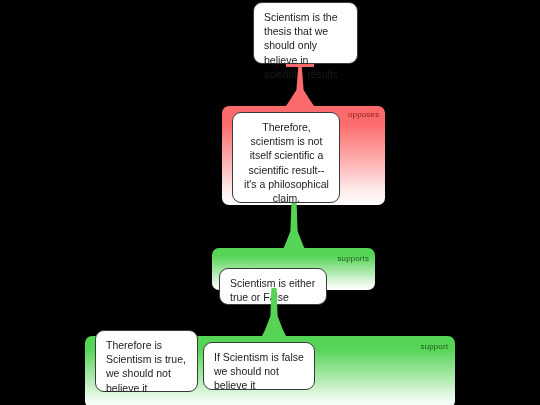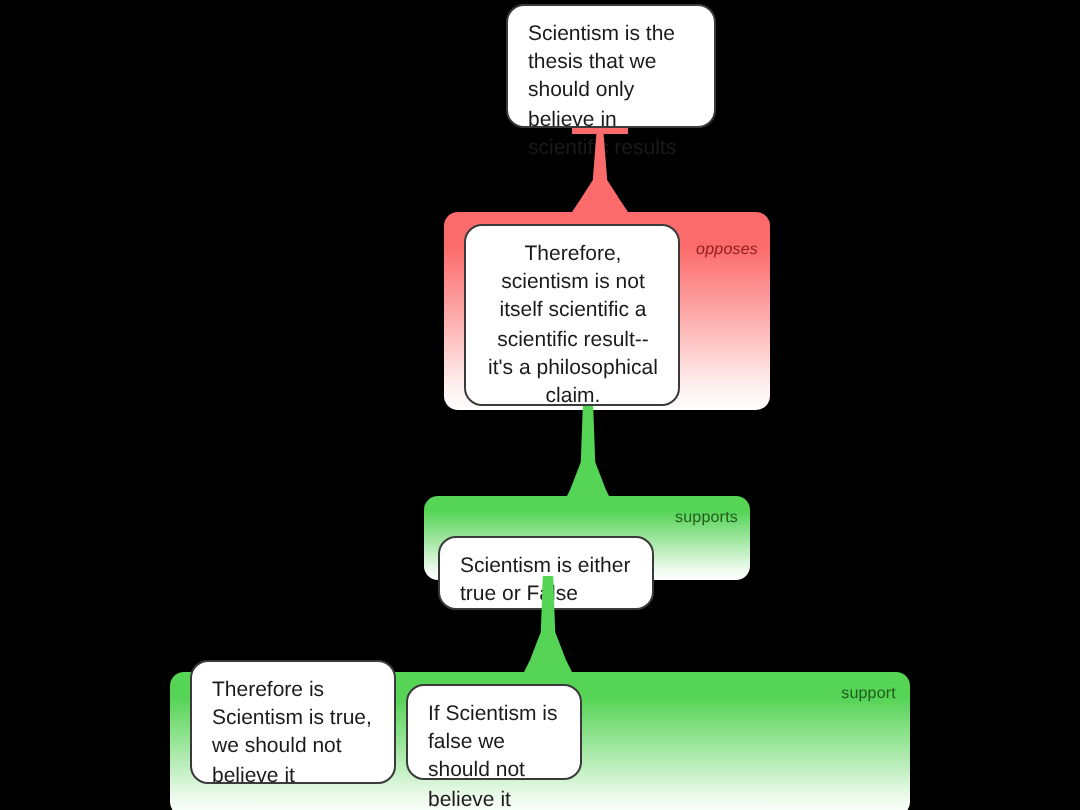--- a/index.html
+++ b/index.html
@@ -67,21 +67,21 @@
   <div class="card shadowed" style="left:253px; top:2px; width:105px; height:62px;">Scientism is the thesis that we should only believe in scientific results</div>
 
   <div class="conn" style="left:272px; top:64px;">
     <svg width="56" height="42" viewBox="0 0 56 42">
       <rect x="14" y="0" width="28" height="3" fill="#FC6B6B"></rect>
       <path d="M26.2 3 L29.8 3 L31.6 26 L38 36 L42 42 L14 42 L18 36 L24.4 26 Z" fill="#FC6B6B"></path>
     </svg>
   </div>
 
   <div class="panel panel-red" style="left:222px; top:106px; width:163px; height:99px;">
-    <span class="panel-label label-red" style="right:6px; top:14px;font-style:italic;">opposes</span>
+    <span class="panel-label label-red" style="right:6px; top:4px;">opposes</span>
   </div>
   <div class="card" style="left:232px; top:112px; width:108px; height:91px;text-align:center;">Therefore, scientism is not itself scientific a scientific result--it's a philosophical claim.</div>
 
   <div class="conn" style="left:268px; top:203px;">
     <svg width="52" height="50" viewBox="0 0 52 50">
       <path d="M23.4 0 L28.6 0 L29.6 28 L35 42 L39 50 L13 50 L17 42 L22.4 28 Z" fill="#55D455"></path>
     </svg>
   </div>
 
   <div class="panel panel-green" style="left:212px; top:248px; width:163px; height:42px;">
@@ -94,16 +94,16 @@
       <path d="M23.4 0 L28.6 0 L29.6 28 L35 42 L39 50 L13 50 L17 42 L22.4 28 Z" fill="#55D455"></path>
     </svg>
   </div>
 
   <div class="panel panel-green" style="left:85px; top:336px; width:370px; height:72px;">
     <span class="panel-label label-green" style="right:7px; top:6px;">support</span>
   </div>
 
   <div class="card" style="left:95px; top:330px; width:103px; height:62px;">Therefore is Scientism is true, we should not believe it</div>
 
-  <div class="card" style="left:203px; top:342px; width:88px; height:48px;">If Scientism is false we should not believe it</div>
+  <div class="card" style="left:203px; top:342px; width:112px; height:48px;">If Scientism is false we should not believe it</div>
 
 
 </div>
 
 </body></html>

